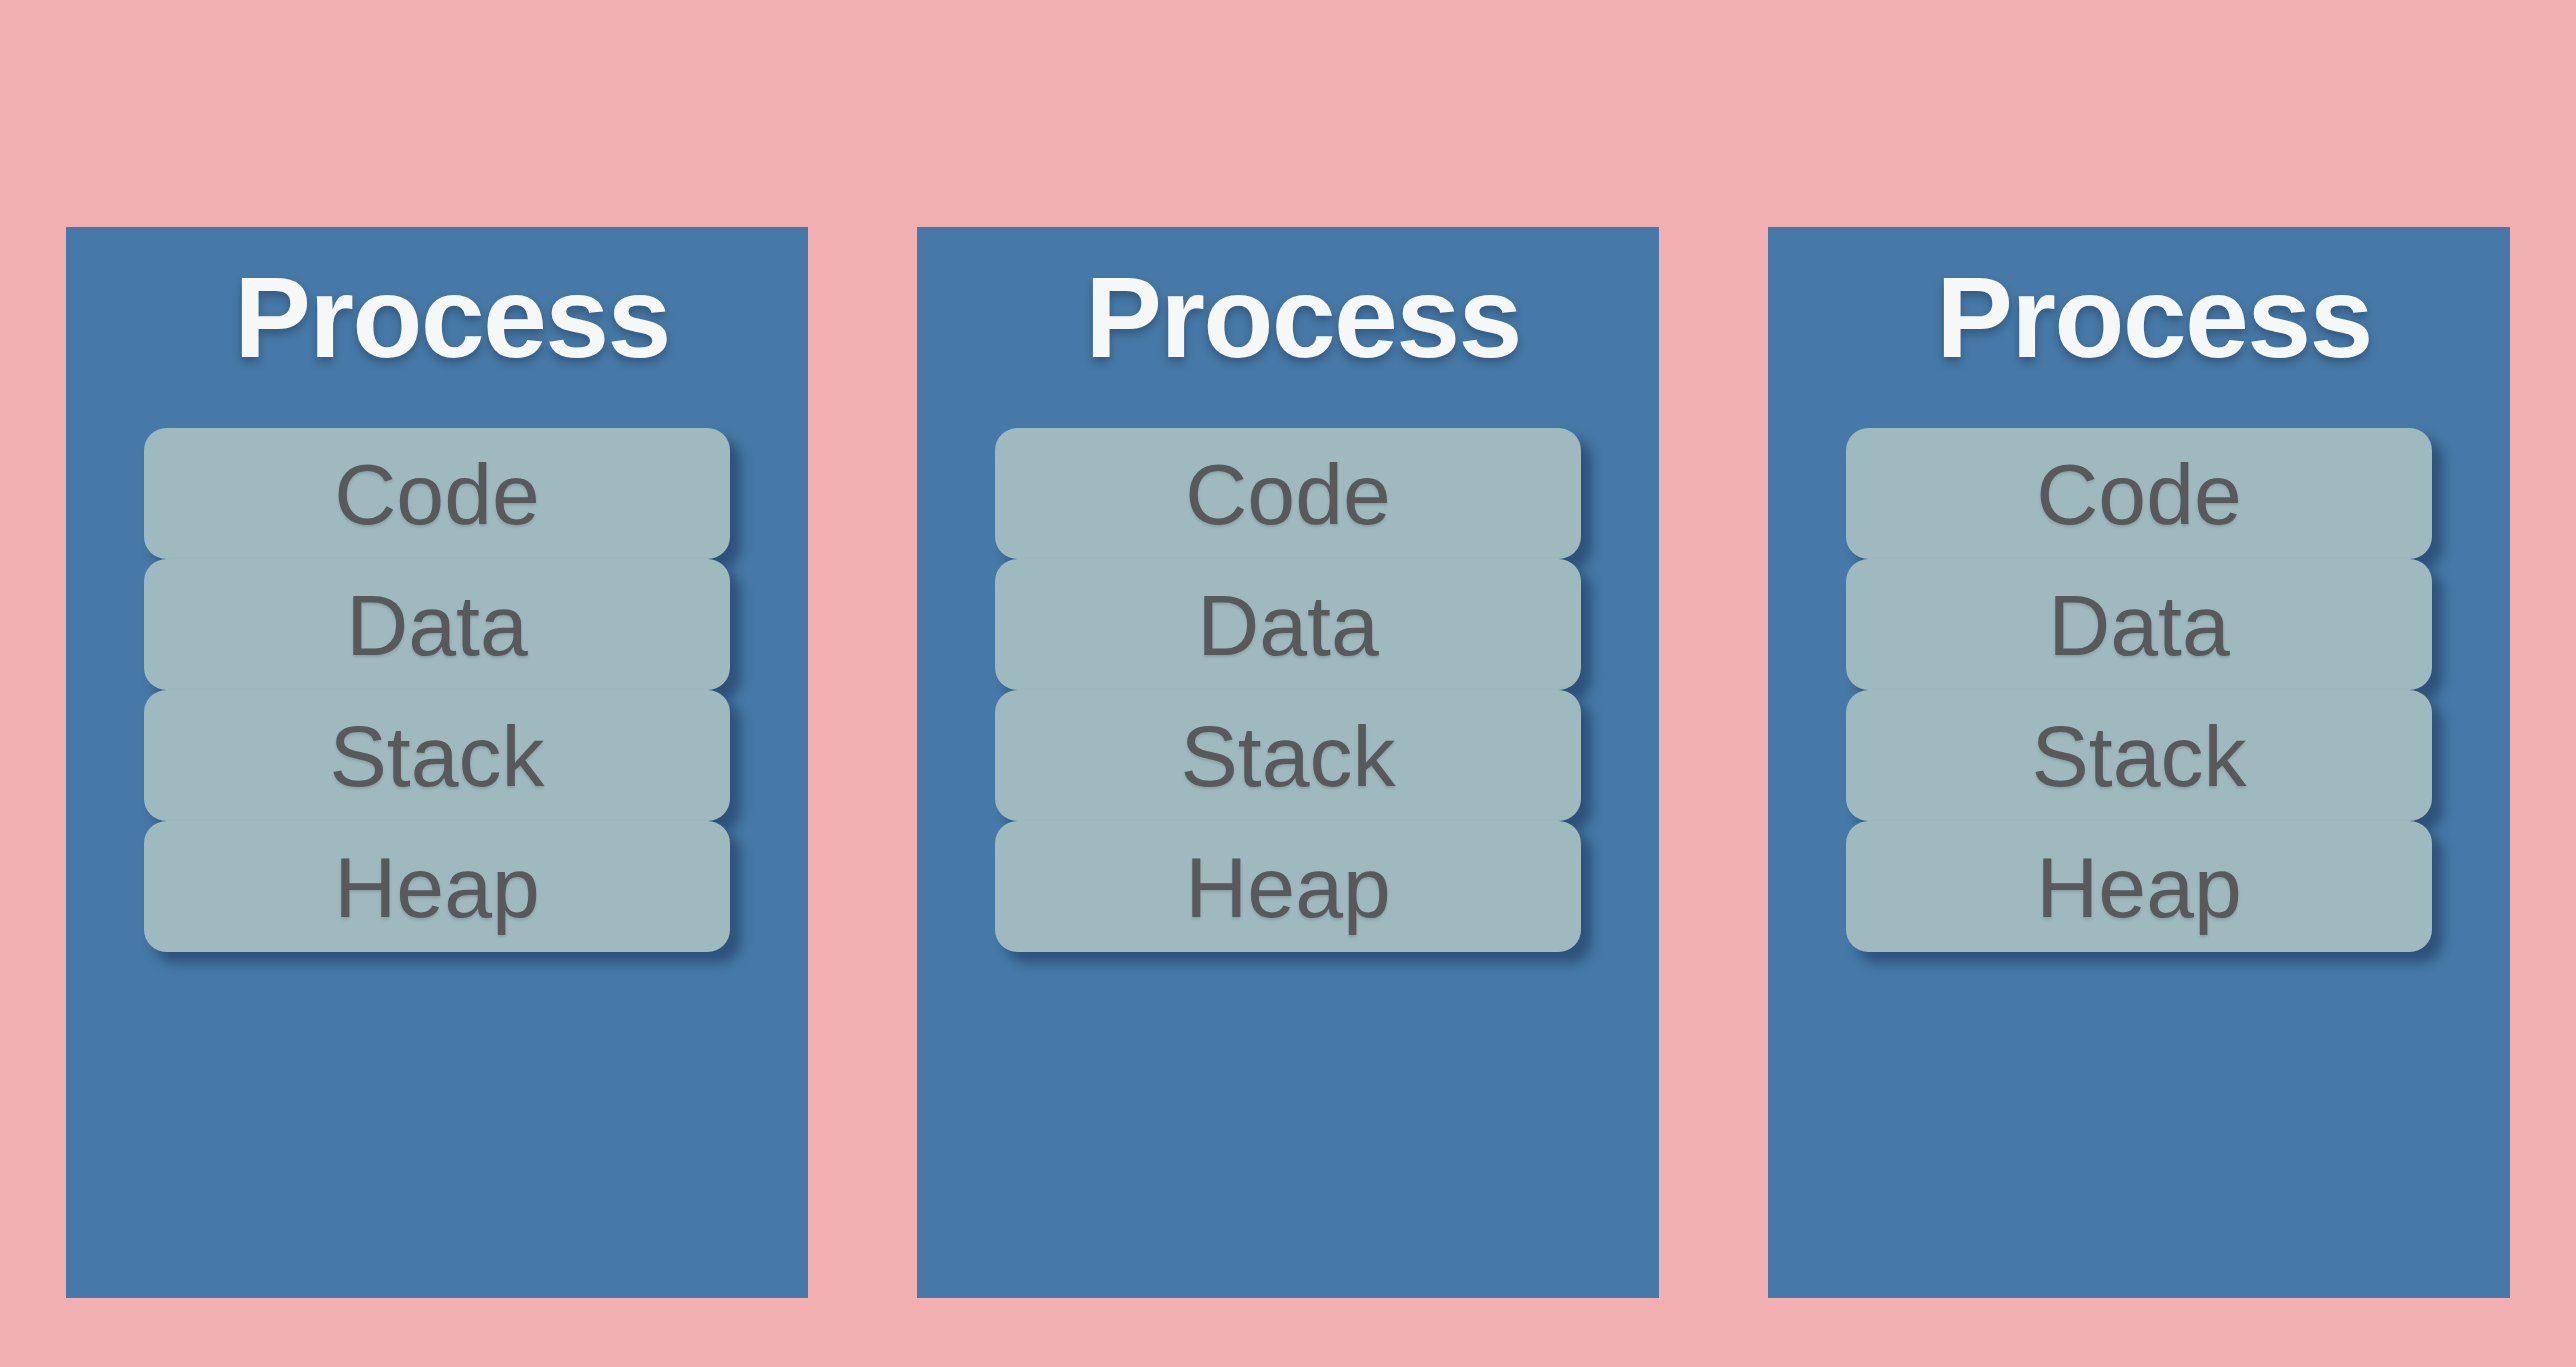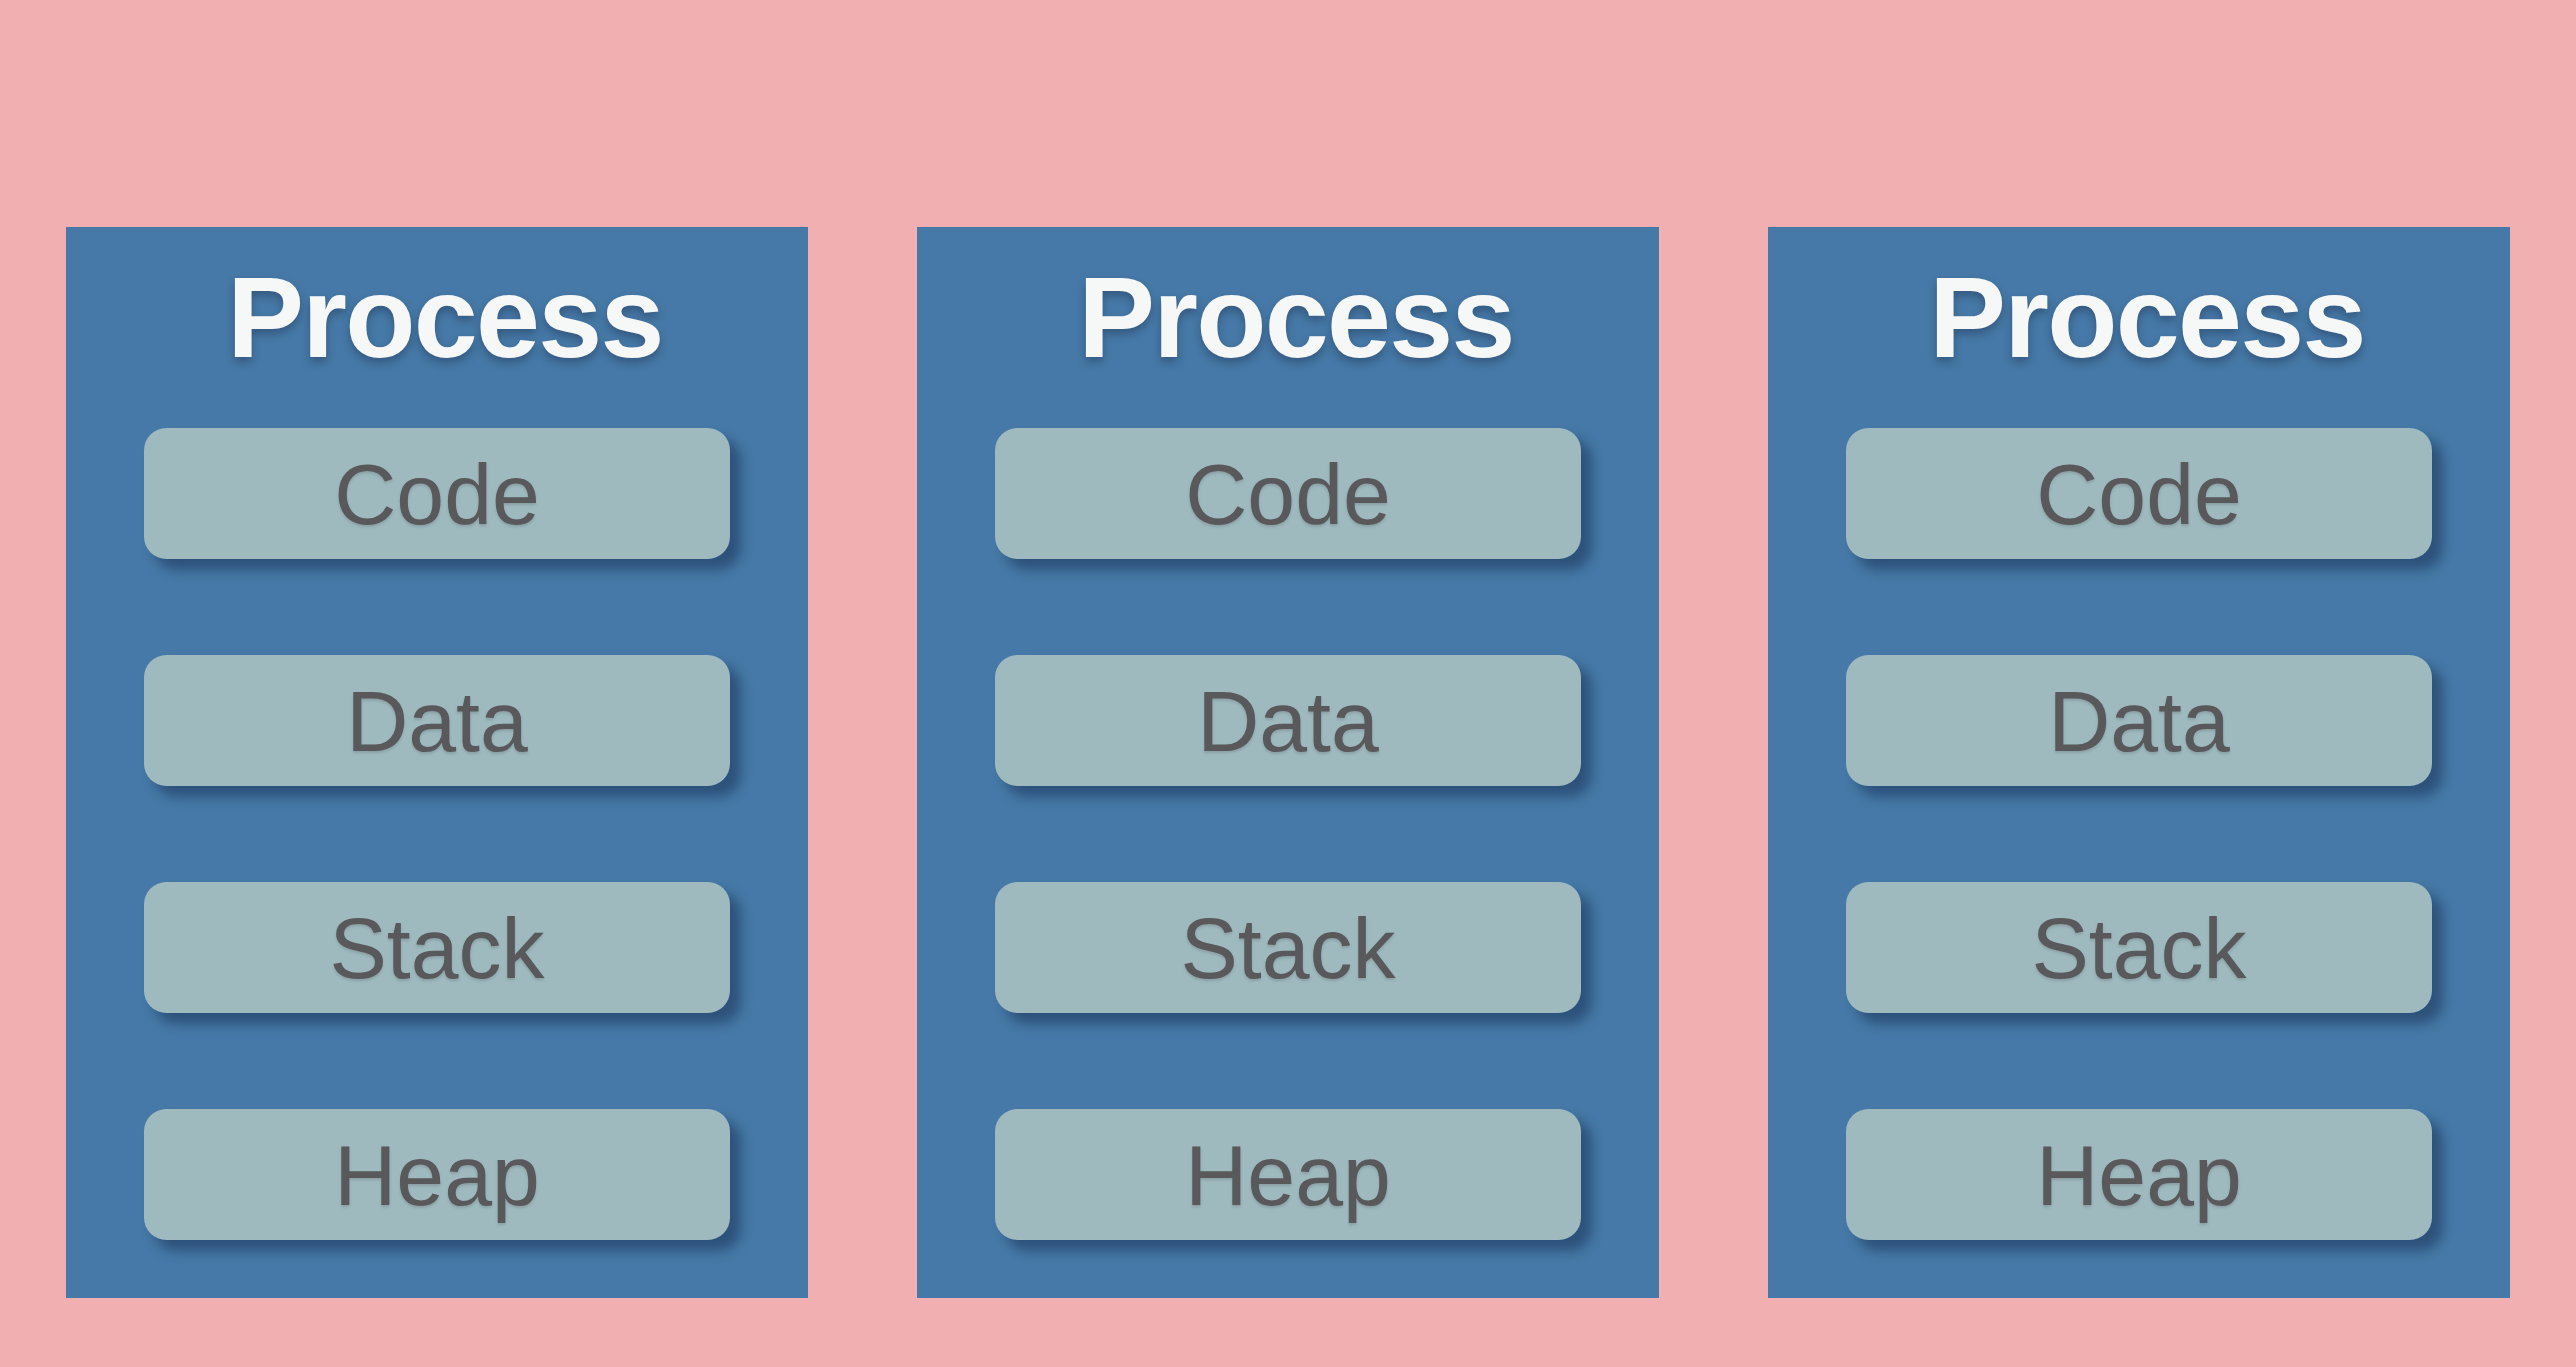--- a/index.html
+++ b/index.html
@@ -41,37 +41,36 @@
     justify-content:center;
     gap:109px;
   }
   .process{
     position:relative;
     width:742px;height:1071px;
     background:var(--process_box,#4679a7);
   }
   .process-title{
     position:absolute;
-    top:20.7px;left:8px;width:100%;
+    top:20.7px;left:15px;width:100%;
     margin:0;
     text-align:center;
     font-size:115px;
     font-weight:bold;
     letter-spacing:-1.7px;
     line-height:1.2;
     color:var(--process_title_text,#f6f7f7);
     text-shadow:0 5.2px 8.6px rgba(30,50,80,0.45);
   }
   .segments{
     position:absolute;
     top:201px;left:0;width:100%;
     display:flex;
     flex-direction:column;
     align-items:center;
-    gap:96px;
   }
   .segment{
     width:586px;height:131px;
     background:var(--segment_box,#9ebabf);
     border-radius:22.4px;
     display:flex;
     align-items:center;
     justify-content:center;
     box-shadow:10.3px 10.3px 12px rgba(15,35,70,0.45);
   }

